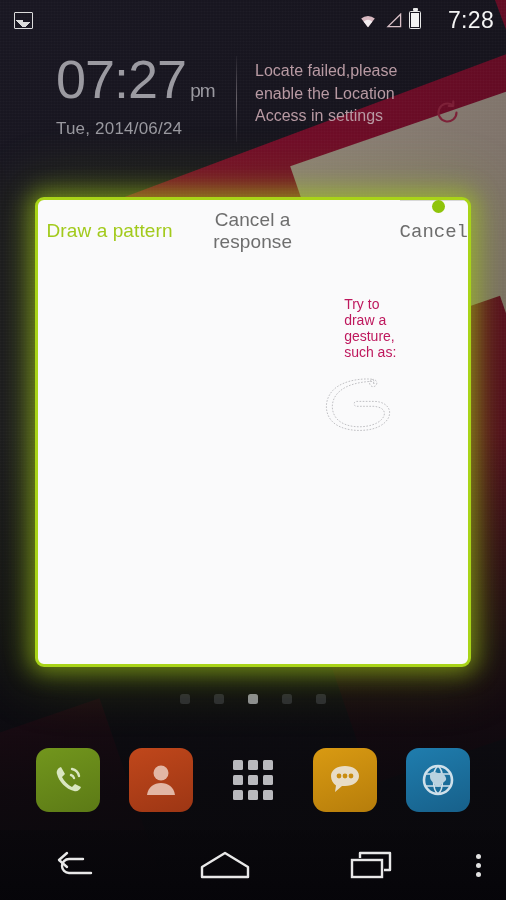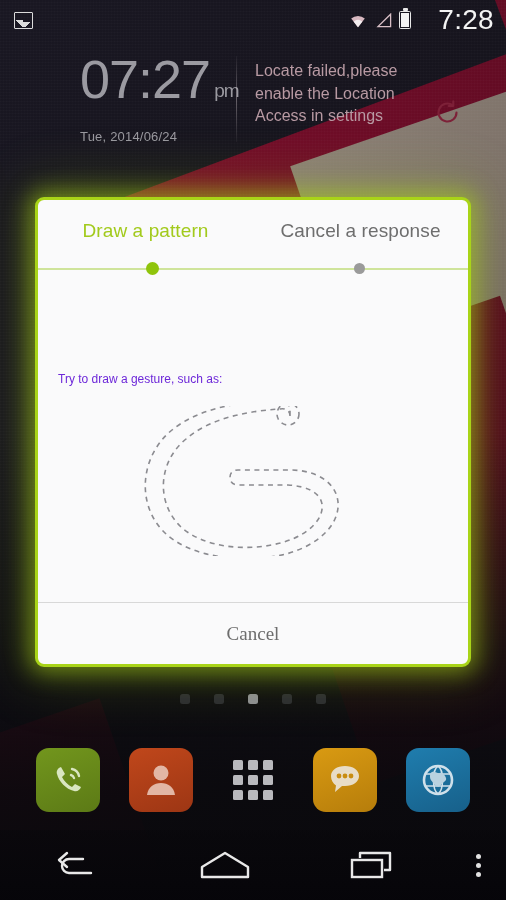--- a/index.html
+++ b/index.html
@@ -98,56 +98,56 @@
     position:relative; display:block;
   }
   .icon-battery::before{
     content:""; position:absolute; left:3px; top:-4px; width:5px; height:3px;
     background:#e8e8e8; border-radius:1px;
   }
   .icon-battery::after{
     content:""; position:absolute; left:1px; right:1px; top:1px; bottom:1px;
     background:#f2f2f2;
   }
-  .sb-time{ color:#f4f4f4; font-size:28px; letter-spacing:.3px; margin-left:20px; }
+  .sb-time{ color:#f4f4f4; font-size:23px; letter-spacing:.3px; margin-left:20px; }
 
   
   .clockwidget{
     position:absolute; left:0; top:48px; width:506px; height:110px;
     display:flex; align-items:flex-start; z-index:15;
   }
-  .clock-left{ width:236px; padding-left:80px; padding-top:4px; }
+  .clock-left{ width:236px; padding-left:56px; padding-top:4px; }
   .clock-time{
     color:#9b9aa1; font-size:54px; font-weight:300; line-height:1;
     letter-spacing:-1px;
     display:flex; align-items:flex-end;
   }
   .clock-ampm{ font-size:19px; margin-left:4px; margin-bottom:6px; color:#9b9aa1; }
-  .clock-date{ color:#9a99a0; font-size:13px; margin-top:23px; letter-spacing:.2px; }
+  .clock-date{ color:#9a99a0; font-size:17px; margin-top:13px; letter-spacing:.2px; }
   .clock-sep{
     width:1px; height:86px; margin-top:8px;
     background:linear-gradient(180deg,rgba(200,190,195,.05),rgba(210,200,205,.42),rgba(200,190,195,.05));
   }
   .clock-right{
     flex:1; display:flex; align-items:flex-end; padding:12px 10px 0 18px;
   }
   .clock-msg{
     color:#b89aa3; font-size:16px; line-height:1.42; max-width:165px;
   }
   .icon-refresh{ width:31px; height:31px; margin:3px 0 0 12px; display:block; }
 
   
   .dialog{
     position:absolute; left:35px; top:197px; width:436px; height:470px;
     background:#fafafb;
     border:3px solid #a9d418;
     border-radius:9px;
     box-shadow:0 0 22px 6px rgba(169,212,24,.55), 0 0 56px 14px rgba(140,180,20,.22);
     z-index:30;
-    display:flex; flex-direction:column;
+    display:flex; flex-direction:row;
     overflow:hidden;
   }
   .dlg-tabs{
     display:flex; height:62px; align-items:center;
   }
   .dlg-tab{
     flex:1; text-align:center; font-size:19px; letter-spacing:.1px;
   }
   .dlg-tab.active{ color:#a2ca1c; }
   .dlg-tab.inactive{ color:#6e6e6e; }
@@ -163,33 +163,33 @@
   }
   .step-dot.on{ background:#8fc40b; left:108px; }
   .step-dot.off{ background:#9a9a9a; left:316px; width:11px; height:11px; top:1px; }
 
   .dlg-body{
     flex:1; position:relative;
     border-top:0; background:#fafafb;
   }
   .dlg-hint{
     position:absolute; left:20px; top:96px;
-    color:#6d28d9; font-size:12px;
+    color:#be185d; font-size:14px;
   }
   .gesture-wrap{
     position:absolute; left:0; right:0; top:130px;
     display:flex; justify-content:center;
   }
   .dlg-footer{
     height:62px; border-top:1px solid #d8d8d8;
     display:flex; align-items:center; justify-content:center;
   }
   .dlg-cancel{
     color:#6d6d6d; font-size:19px; background:none; border:0;
-    font-family:Liberation Serif, serif; cursor:pointer;text-align:right;
+    font-family:Liberation Mono, monospace; cursor:pointer;text-align:right;
   }
 
   
   .pagedots{
     position:absolute; left:0; top:694px; width:506px;
     display:flex; justify-content:center; gap:24px; z-index:12;
   }
   .pdot{ width:10px; height:10px; border-radius:2.5px; background:#2b2b33; }
   .pdot.active{ background:#8e8e96; }
 

